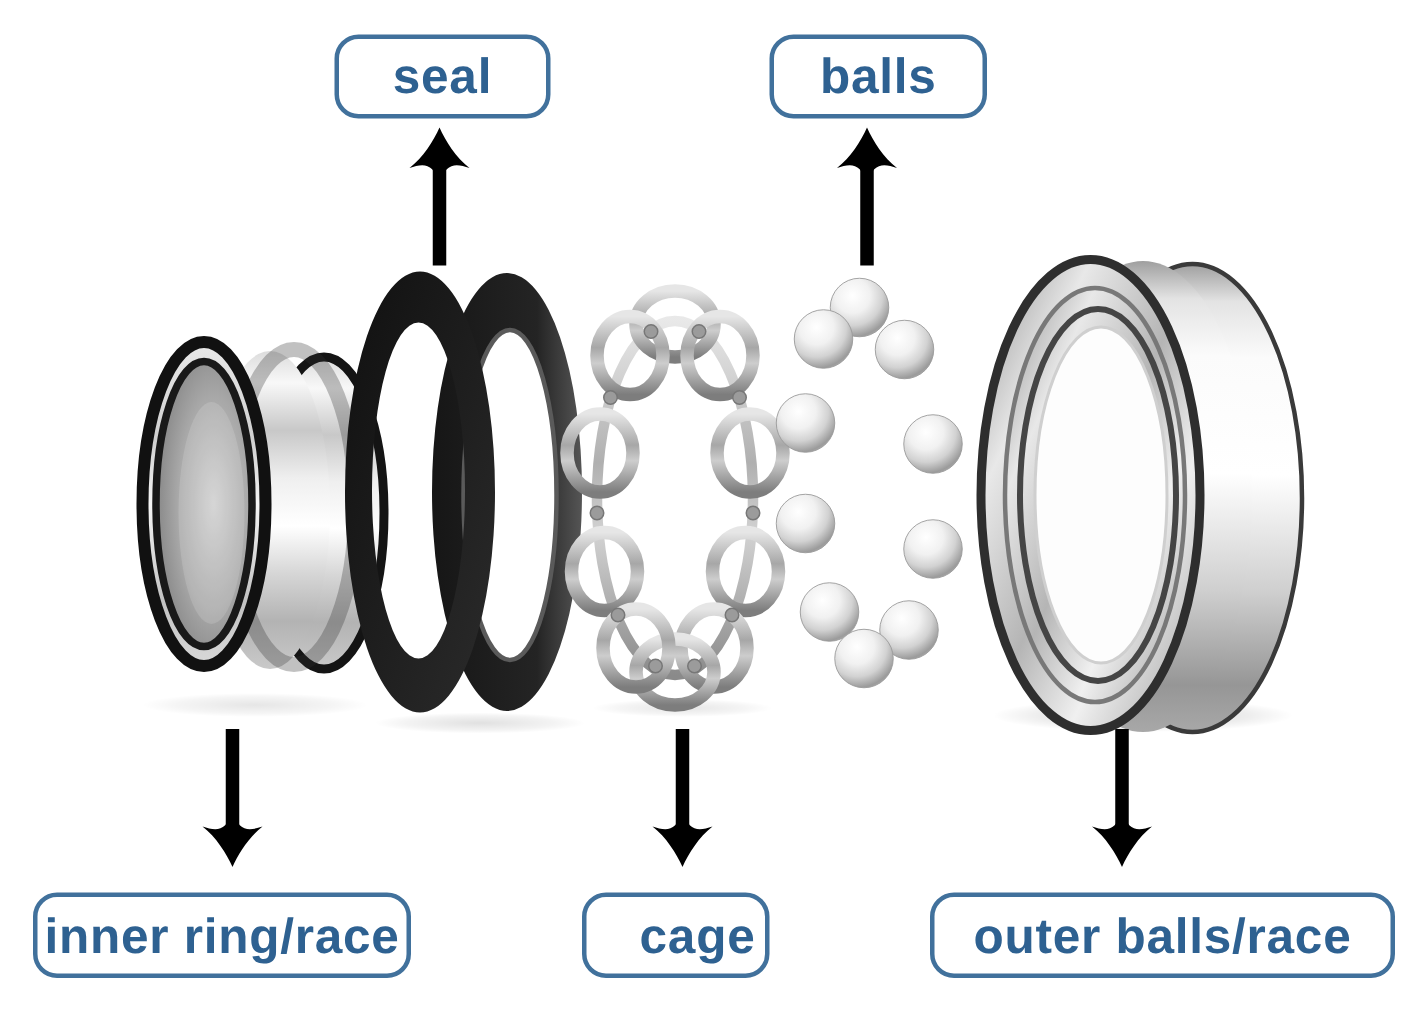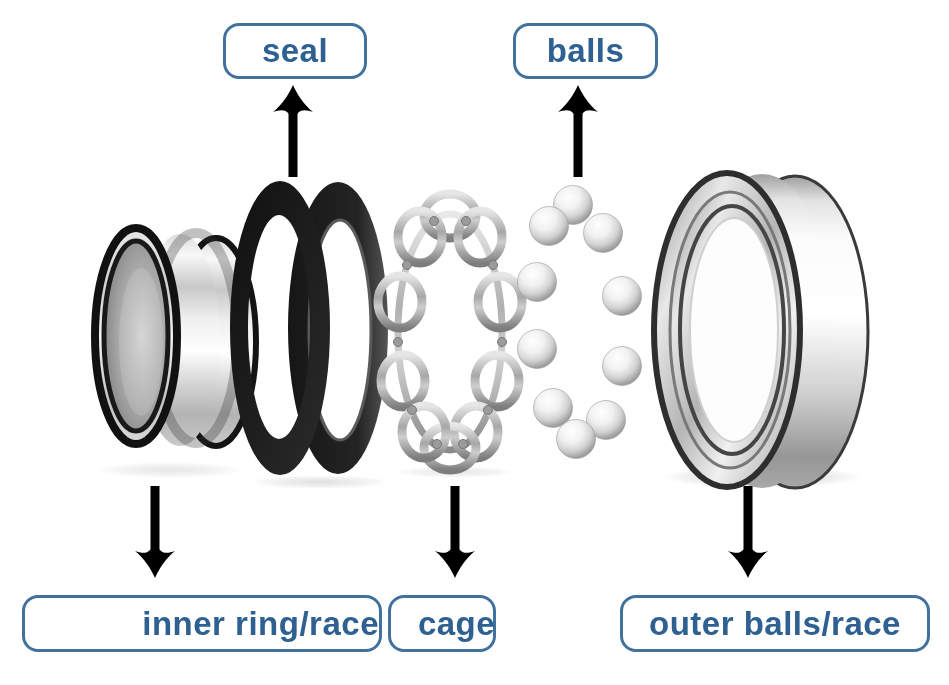--- a/index.html
+++ b/index.html
@@ -13,22 +13,22 @@
     position:absolute;box-sizing:border-box;
     border:3px solid var(--c-label_border,#41719c);
     border-radius:16px;
     background:var(--c-label_bg,#ffffff);
     display:flex;align-items:center;justify-content:center;
     color:var(--c-label_text,#2e6191);
     font-weight:bold;font-size:33px;letter-spacing:0.5px;
   }
   #lbl-seal {left:223px;top:23px;width:144px;height:56px;text-align:right;}
   #lbl-balls{left:513px;top:23px;width:145px;height:56px;}
-  #lbl-inner{left:22px; top:595px;width:360px;height:57px;justify-content:flex-end;}
-  #lbl-cage {left:388px;top:595px;width:108px;height:57px;padding-left:29px;}
+  #lbl-inner{left:22px; top:595px;width:252px;height:57px;}
+  #lbl-cage {left:388px;top:595px;width:125px;height:57px;padding-left:29px;}
   #lbl-outer{left:620px;top:595px;width:310px;height:57px;}
 </style>
 </head>
 <body>
 
 <div class="stage">
 
   <svg class="scene" width="949" height="685" viewBox="0 0 949 685">
     <defs>
       <linearGradient id="metalBody" x1="0" y1="0" x2="0" y2="1">

